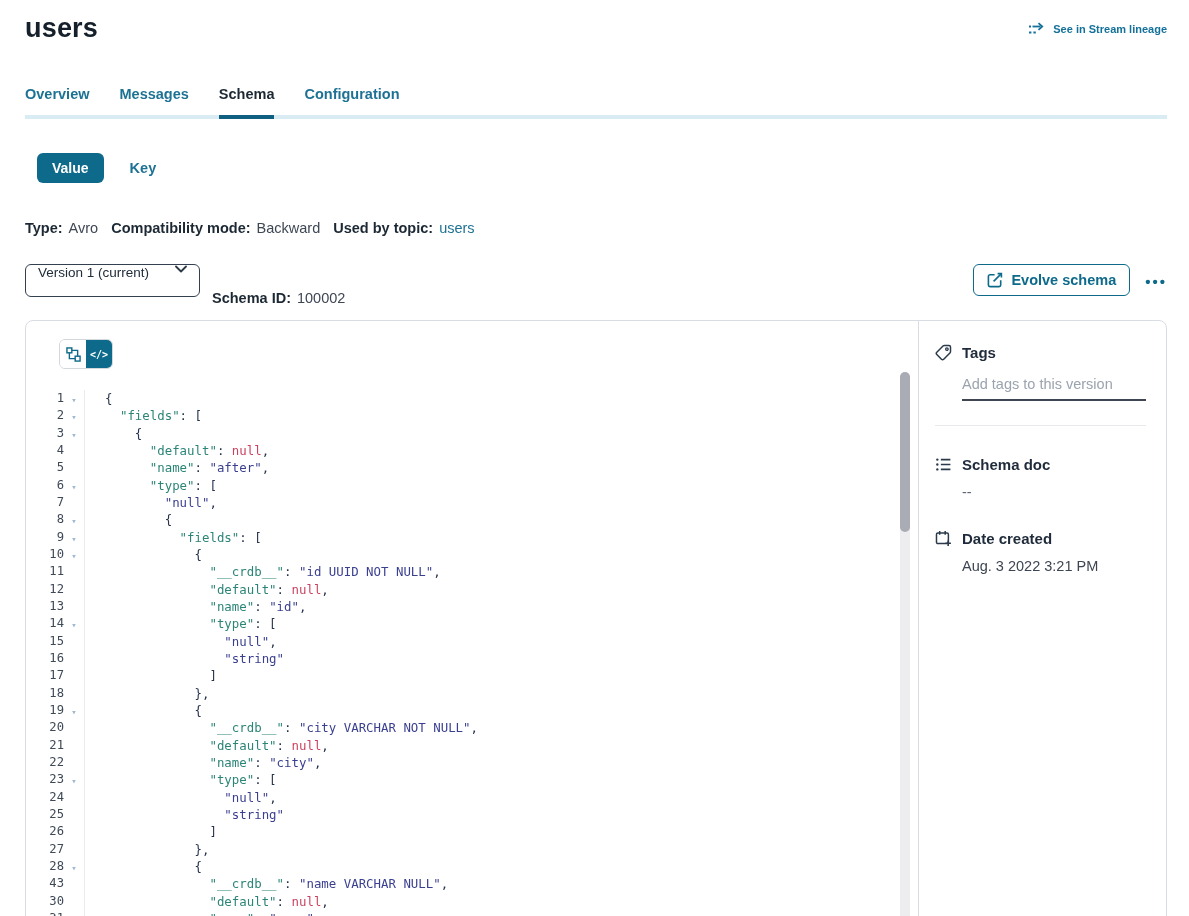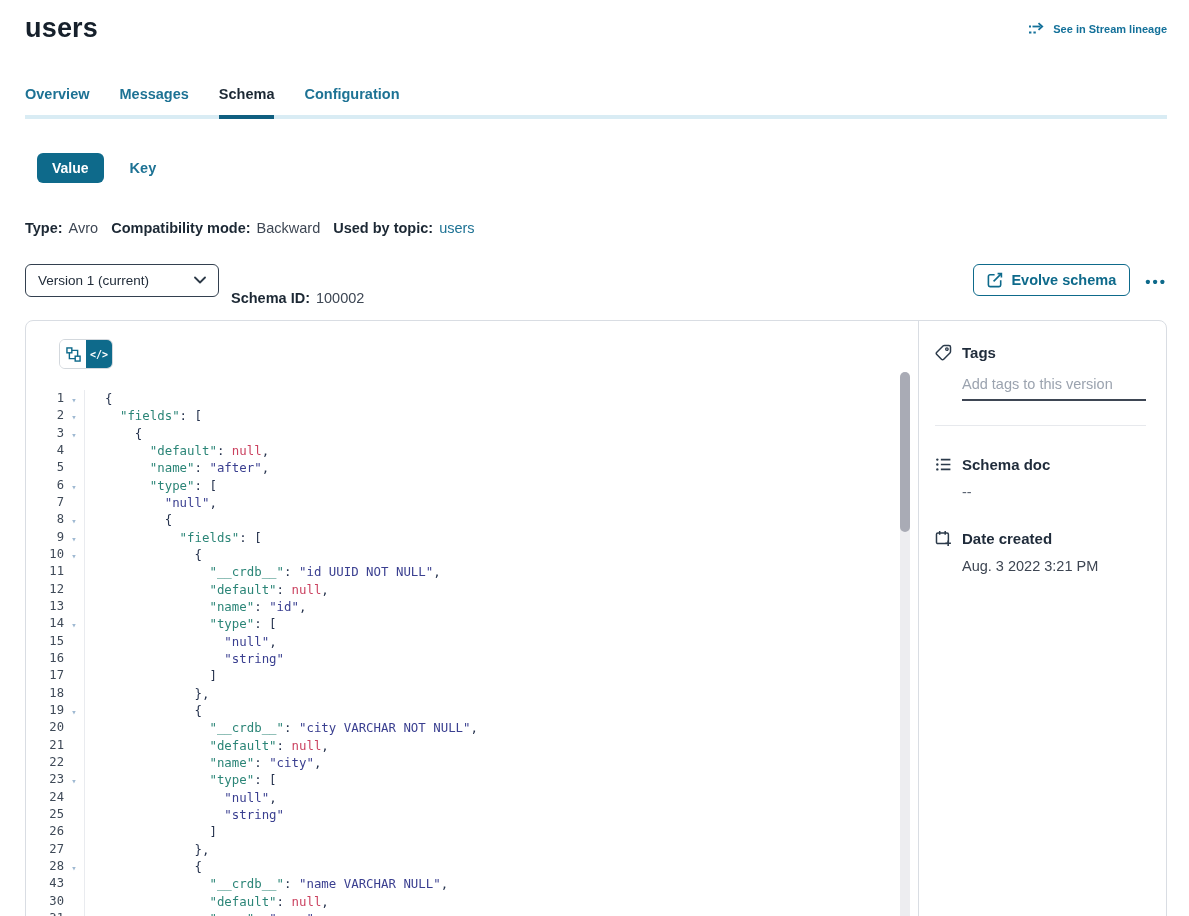--- a/index.html
+++ b/index.html
@@ -28,21 +28,21 @@
 
   
   .meta-row { margin-top:37px; display:flex; align-items:baseline; gap:13px; font-size:14.5px; }
   .meta-pair { display:flex; gap:6px; }
   .meta-label { font-weight:700; color:#1c2834; }
   .meta-value { color:#3e4754;text-align:right; }
   .meta-link { color:#1d7294; cursor:pointer; }
 
   
   .controls-row { margin-top:18px; display:flex; align-items:center; }
-  .version-select { display:flex; align-items:center; justify-content:space-between; width:194px; height:33px;
+  .version-select { display:flex; align-items:flex-start; justify-content:space-between; width:175px; height:33px;
     border:1.5px solid #33404f; border-radius:6px; padding:0 12px; background:#fff; font-size:13.5px; color:#222d3a; cursor:pointer; }
   .schema-id { margin-left:12px; font-size:14.5px; display:flex; gap:6px;margin-top:36px; }
   .right-controls { margin-left:auto; display:flex; align-items:center; gap:15px; }
   .compare-btn { display:flex; align-items:center; gap:8px; height:31px; padding:0 13px; background:#fff;
     border:1px solid #d6dade; border-radius:6px; color:#9aa3ae; font-size:14.5px; font-weight:600; cursor:default; }
   .evolve-btn { display:flex; align-items:center; gap:8px; height:32px; padding:0 13px; background:#fff;
     border:1.5px solid #0e6a8b; border-radius:6px; color:#0e6a8b; font-size:14.5px; font-weight:700; cursor:pointer; }
   .more-btn { color:#0e6a8b; font-size:15px; font-weight:700; letter-spacing:2px; background:none; border:none; cursor:pointer; padding:2px 0 0 0; }
 
   

